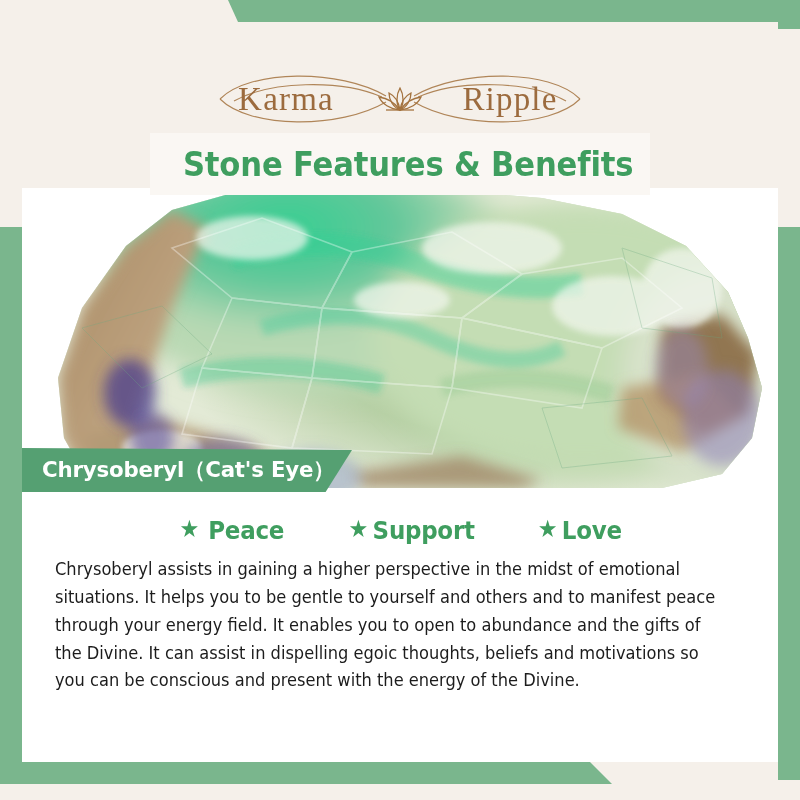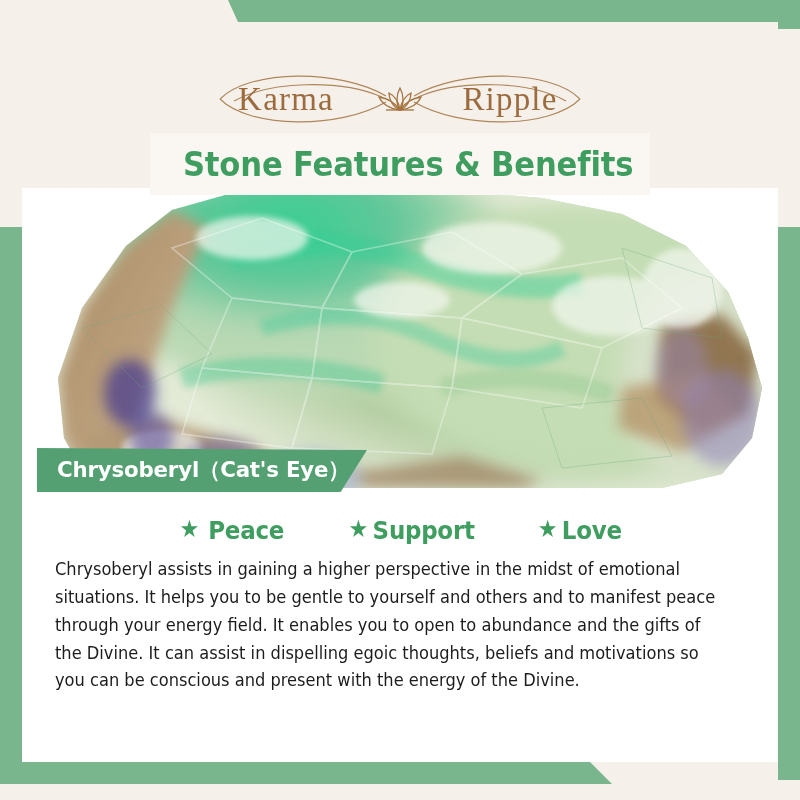--- a/index.html
+++ b/index.html
@@ -56,21 +56,20 @@
     position:absolute; left:0; top:0; width:756px; height:300px;
     overflow:hidden;
     background:#ffffff;
   }
   #photo svg{ display:block; width:100%; height:100%; }
 
   
   #name-banner{
     position:absolute; left:0; top:260px; width:330px; height:44px;
     z-index:6;
-    margin-left:15px;
   }
   #name-banner .shape{
     position:absolute; inset:0;
     background:#55a072;
     clip-path:polygon(0 0, 100% 2px, 92% 100%, 0 100%);
   }
   #stone-name{
     position:absolute; left:20px; top:0; height:44px;
     display:flex; align-items:center;
     font-family:"DejaVu Sans", sans-serif;

